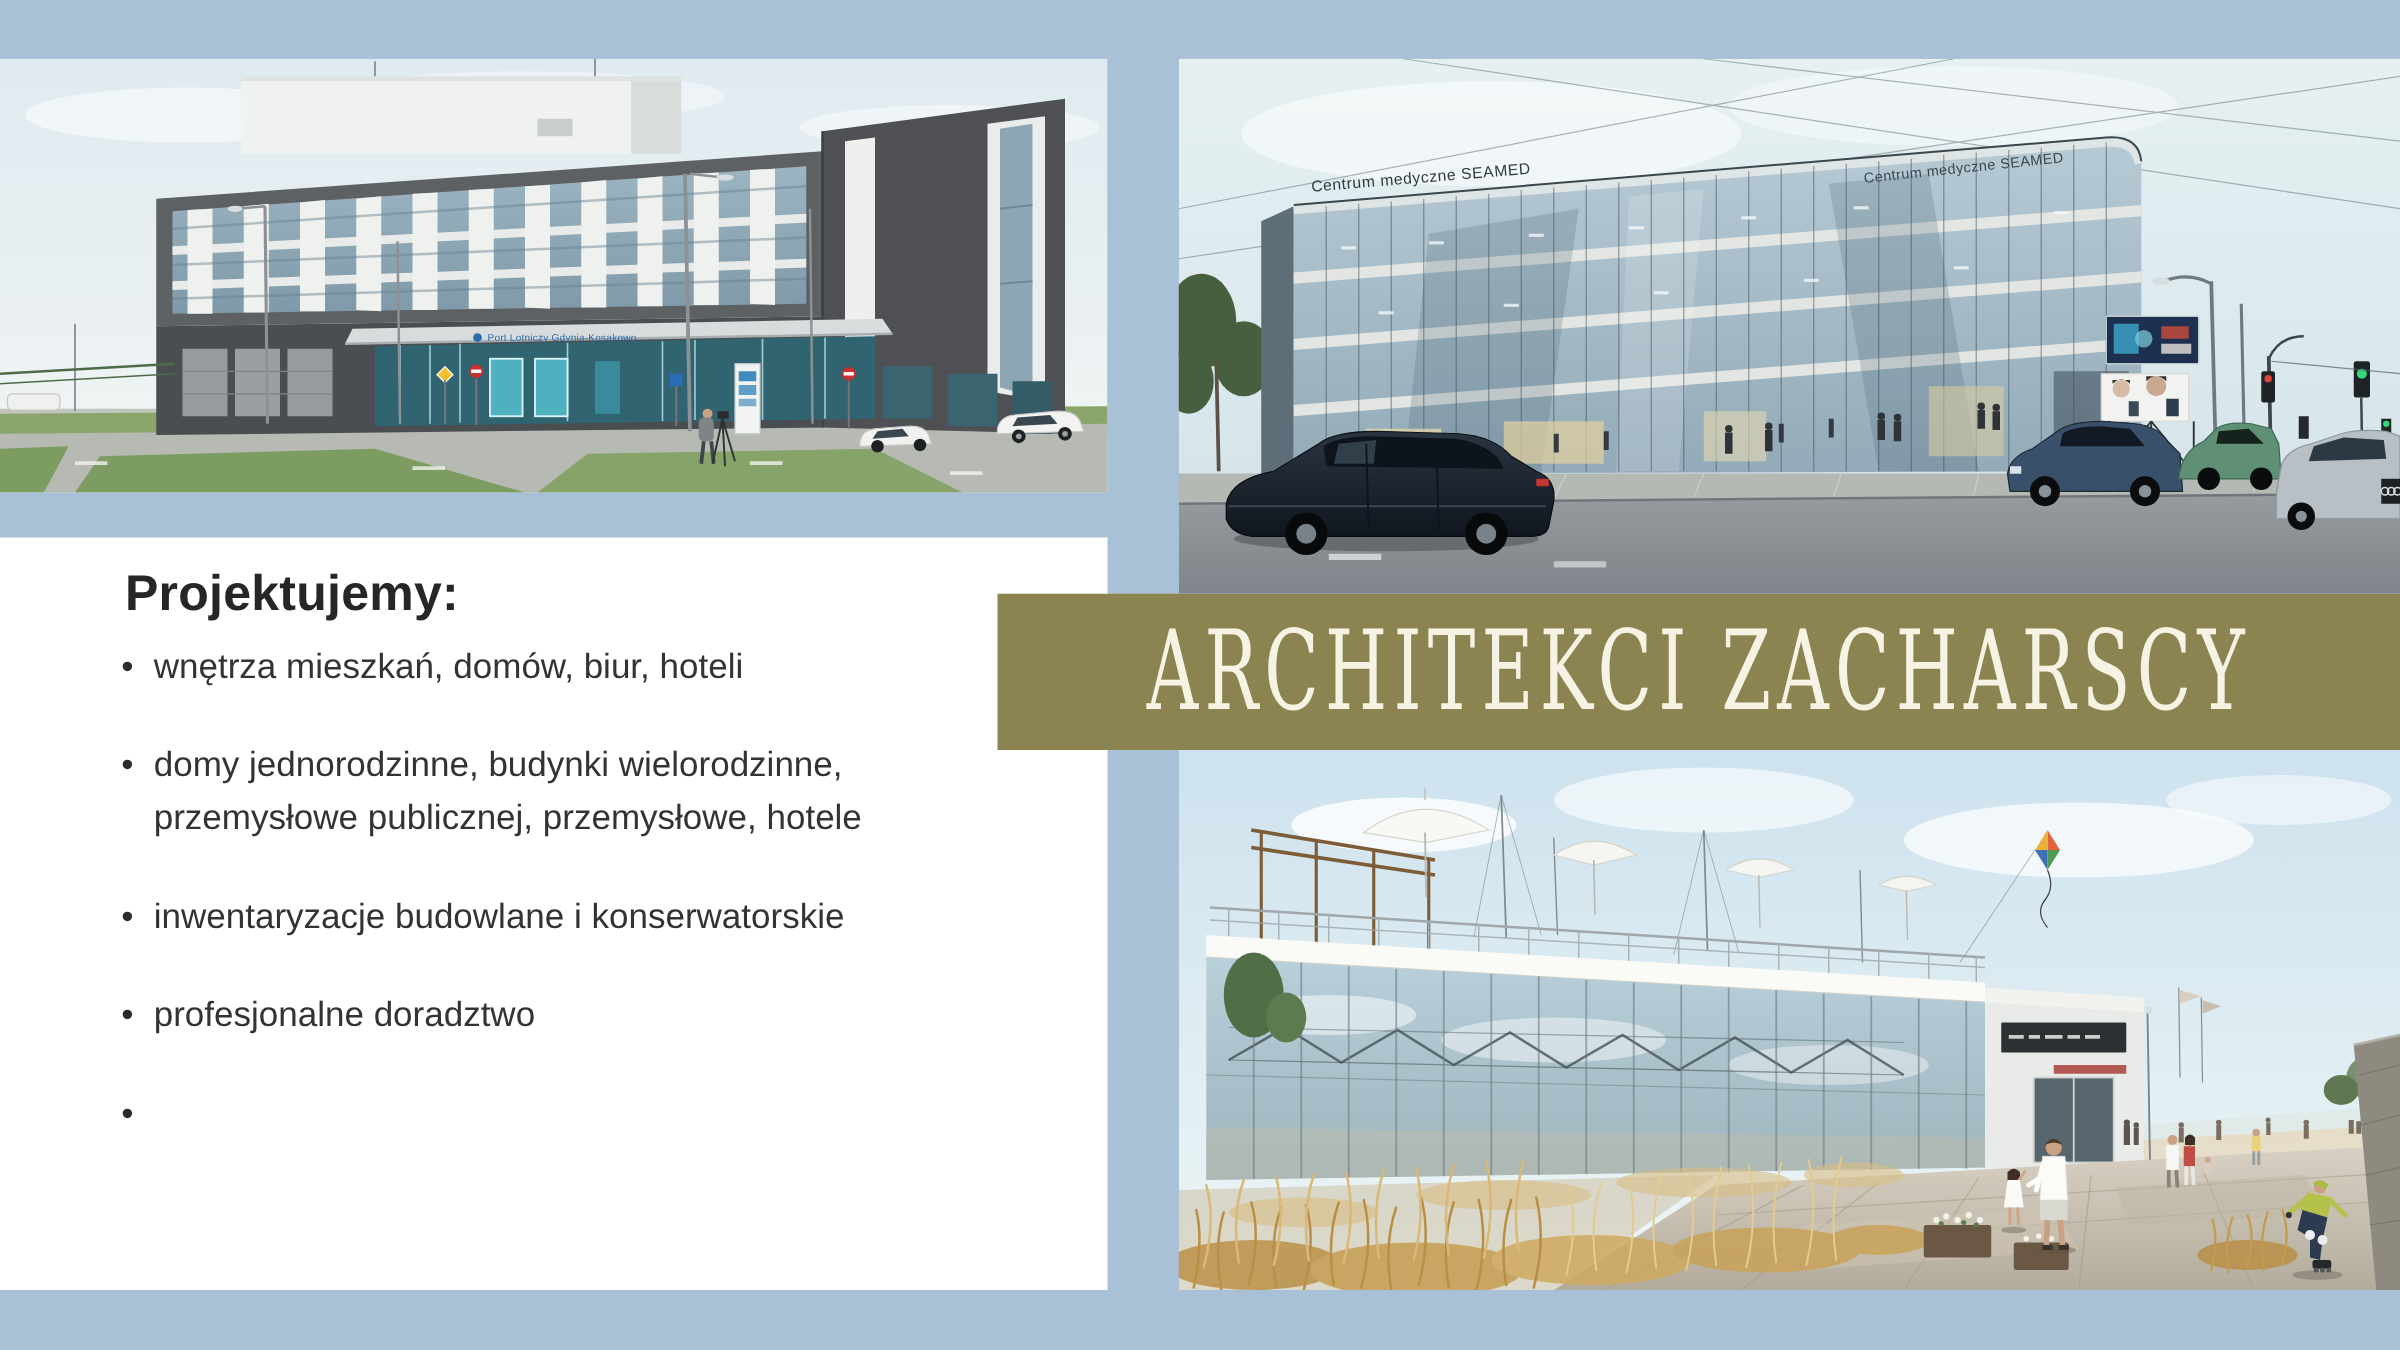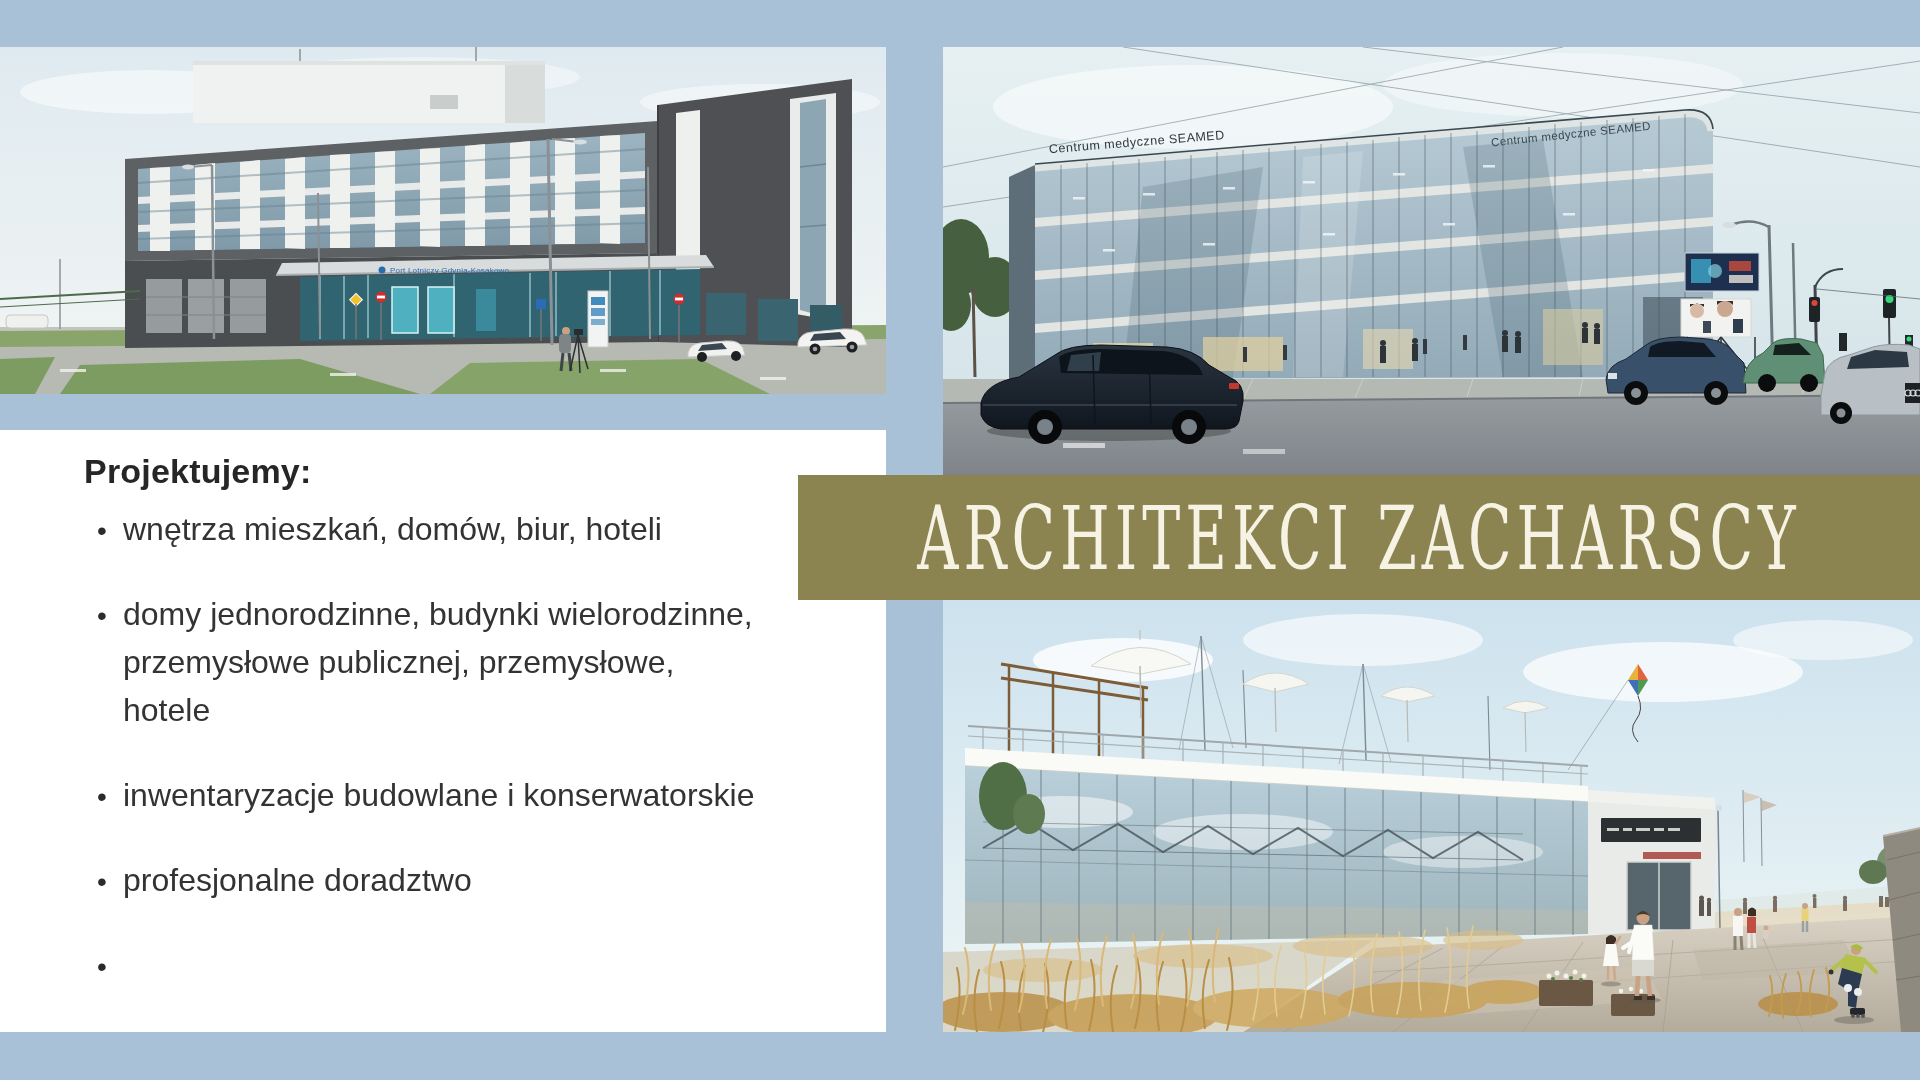--- a/index.html
+++ b/index.html
@@ -10,27 +10,27 @@
   .photo{position:absolute;display:block;}
   #photo-office{left:0;top:47px;}
   #photo-seamed{left:943px;top:47px;}
   #photo-seaside{left:943px;top:600px;}
   #services-panel{
     position:absolute;left:0;top:430px;width:886px;height:602px;
     background:#ffffff;z-index:2;
   }
   #services-panel .content{padding:20px 0 0 84px;}
   .section-heading{
-    margin:0 0 12px 0;font-size:34px;font-weight:700;color:#262626;
+    margin:0 0 12px 16px;font-size:40px;font-weight:700;color:#262626;
     letter-spacing:.2px;line-height:1.25;
   }
   .service-list{list-style:none;margin:0 0 0 0;padding:0;}
   .service-list li{
     position:relative;padding-left:39px;max-width:645px;
-    font-size:32px;line-height:1.5;color:#333333;margin-bottom:37px;
+    font-size:28px;line-height:1.5;color:#333333;margin-bottom:37px;
   }
   .bullet{position:absolute;left:13px;top:0;color:#2b2b2b;}
   .bullet::before{content:"•";font-size:28px;}
   #title-banner{
     position:absolute;left:798px;top:475px;width:1122px;height:125px;
     background:#8b8451;z-index:6;display:flex;align-items:center;justify-content:center;
     overflow:hidden;
   }
   #title-banner h1{
     margin:0;font-family:"DejaVu Serif","Liberation Serif",serif;font-weight:400;

